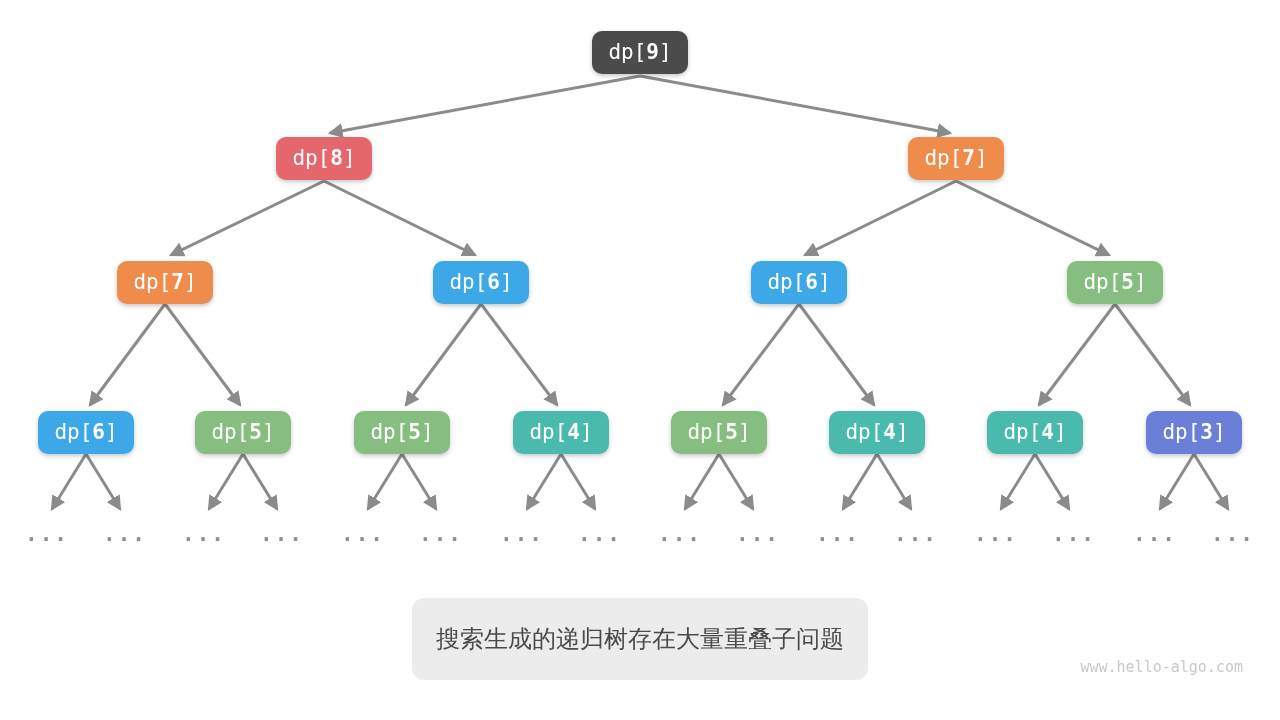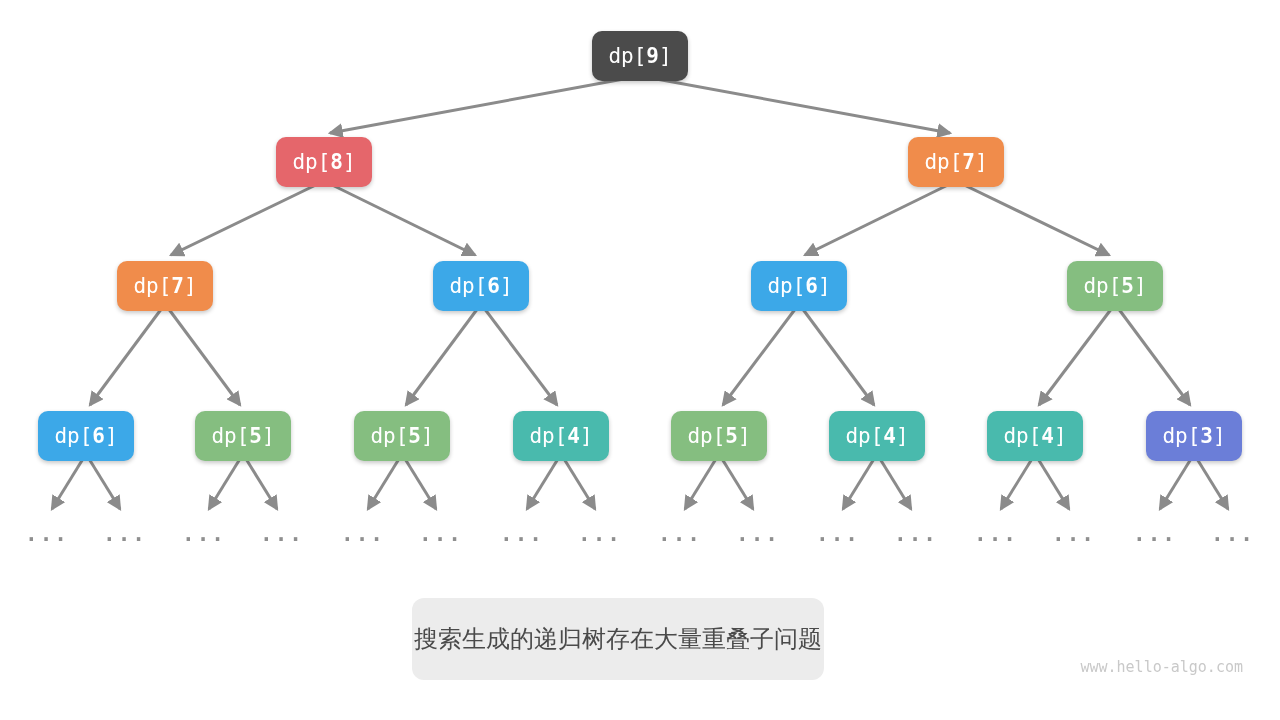--- a/index.html
+++ b/index.html
@@ -7,39 +7,39 @@
     width: 1280px; height: 720px; position: relative; overflow: hidden;
     background: var(--canvas-bg, #fff);
     font-family: "Liberation Sans", sans-serif;
   }
   .stage { position: absolute; inset: 0; width: 1280px; height: 720px; }
   svg.edges { position: absolute; left: 0; top: 0; z-index: 1; }
   svg.edges line { stroke: var(--arrow-gray, #8B8B8B); stroke-width: 3; }
   #arrowhead path { fill: var(--arrow-gray, #8B8B8B); }
   .node {
     position: absolute; z-index: 2;
-    width: 96px; height: 50px; border-radius: 10px;
+    width: 96px; height: 43px; border-radius: 10px;
     display: flex; align-items: center; justify-content: center;
     color: var(--node-text, #fff);
     font-family: "DejaVu Sans Mono", monospace;
     font-size: 21px; line-height: 43px;
     box-shadow: 0 2px 4px rgba(0,0,0,0.22);
     white-space: pre;
   }
   .node .nn { font-weight: bold; }
   .dots {
     position: absolute; z-index: 2; top: 522px;
     transform: translateX(-50%);
     color: var(--dots-gray, #8F8F8F);
     font-family: "DejaVu Sans Mono", monospace;
     font-weight: bold; font-size: 21px; letter-spacing: 2px;
   }
   .caption {
     position: absolute; z-index: 2;
-    left: 412px; top: 598px; width: 412px; height: 82px;
+    left: 412px; top: 598px; width: 456px; height: 82px;
     background: var(--caption-bg, #ECECEC);
     border-radius: 12px;
     display: flex; flex-direction: column; align-items: center; justify-content: center;
     color: var(--caption-text, #4A4A4A);
     font-size: 24px; line-height: 34px;
     text-align: center; white-space: pre;
   }
   .caption .formula { font-family: "DejaVu Sans Mono", monospace; margin-left: 4px; }
   .caption sup.n {
     font-family: "DejaVu Sans Mono", monospace;

